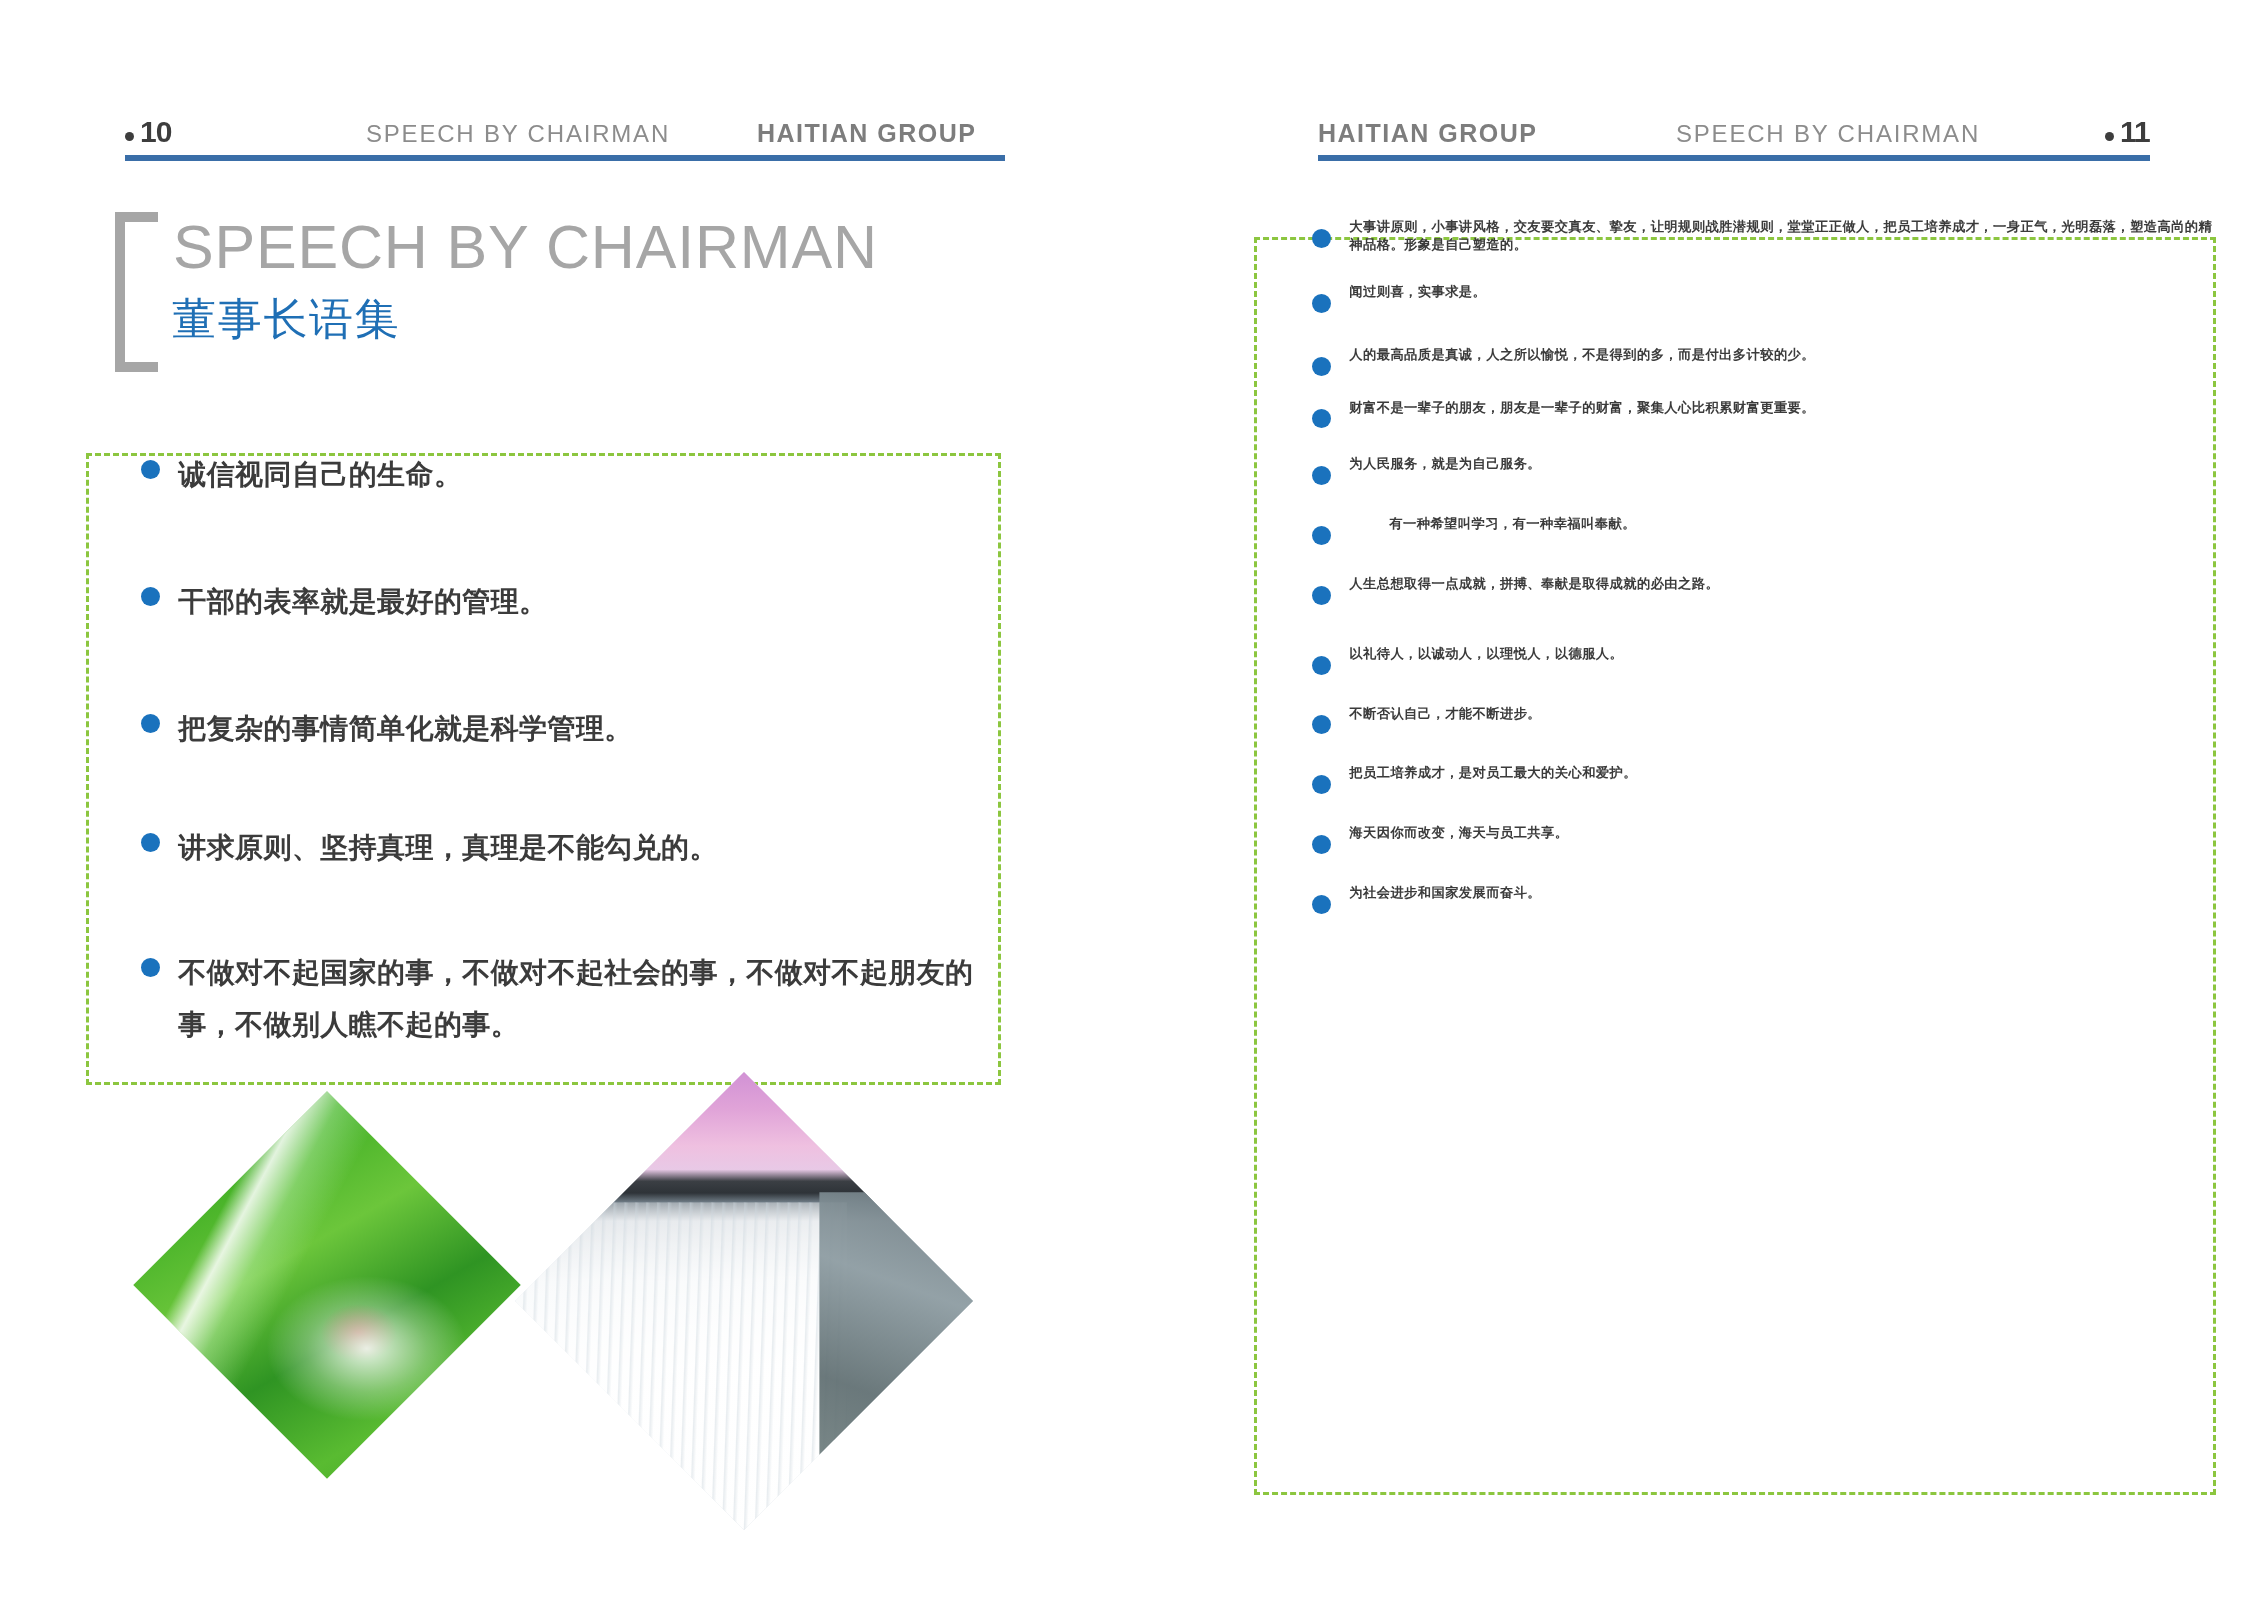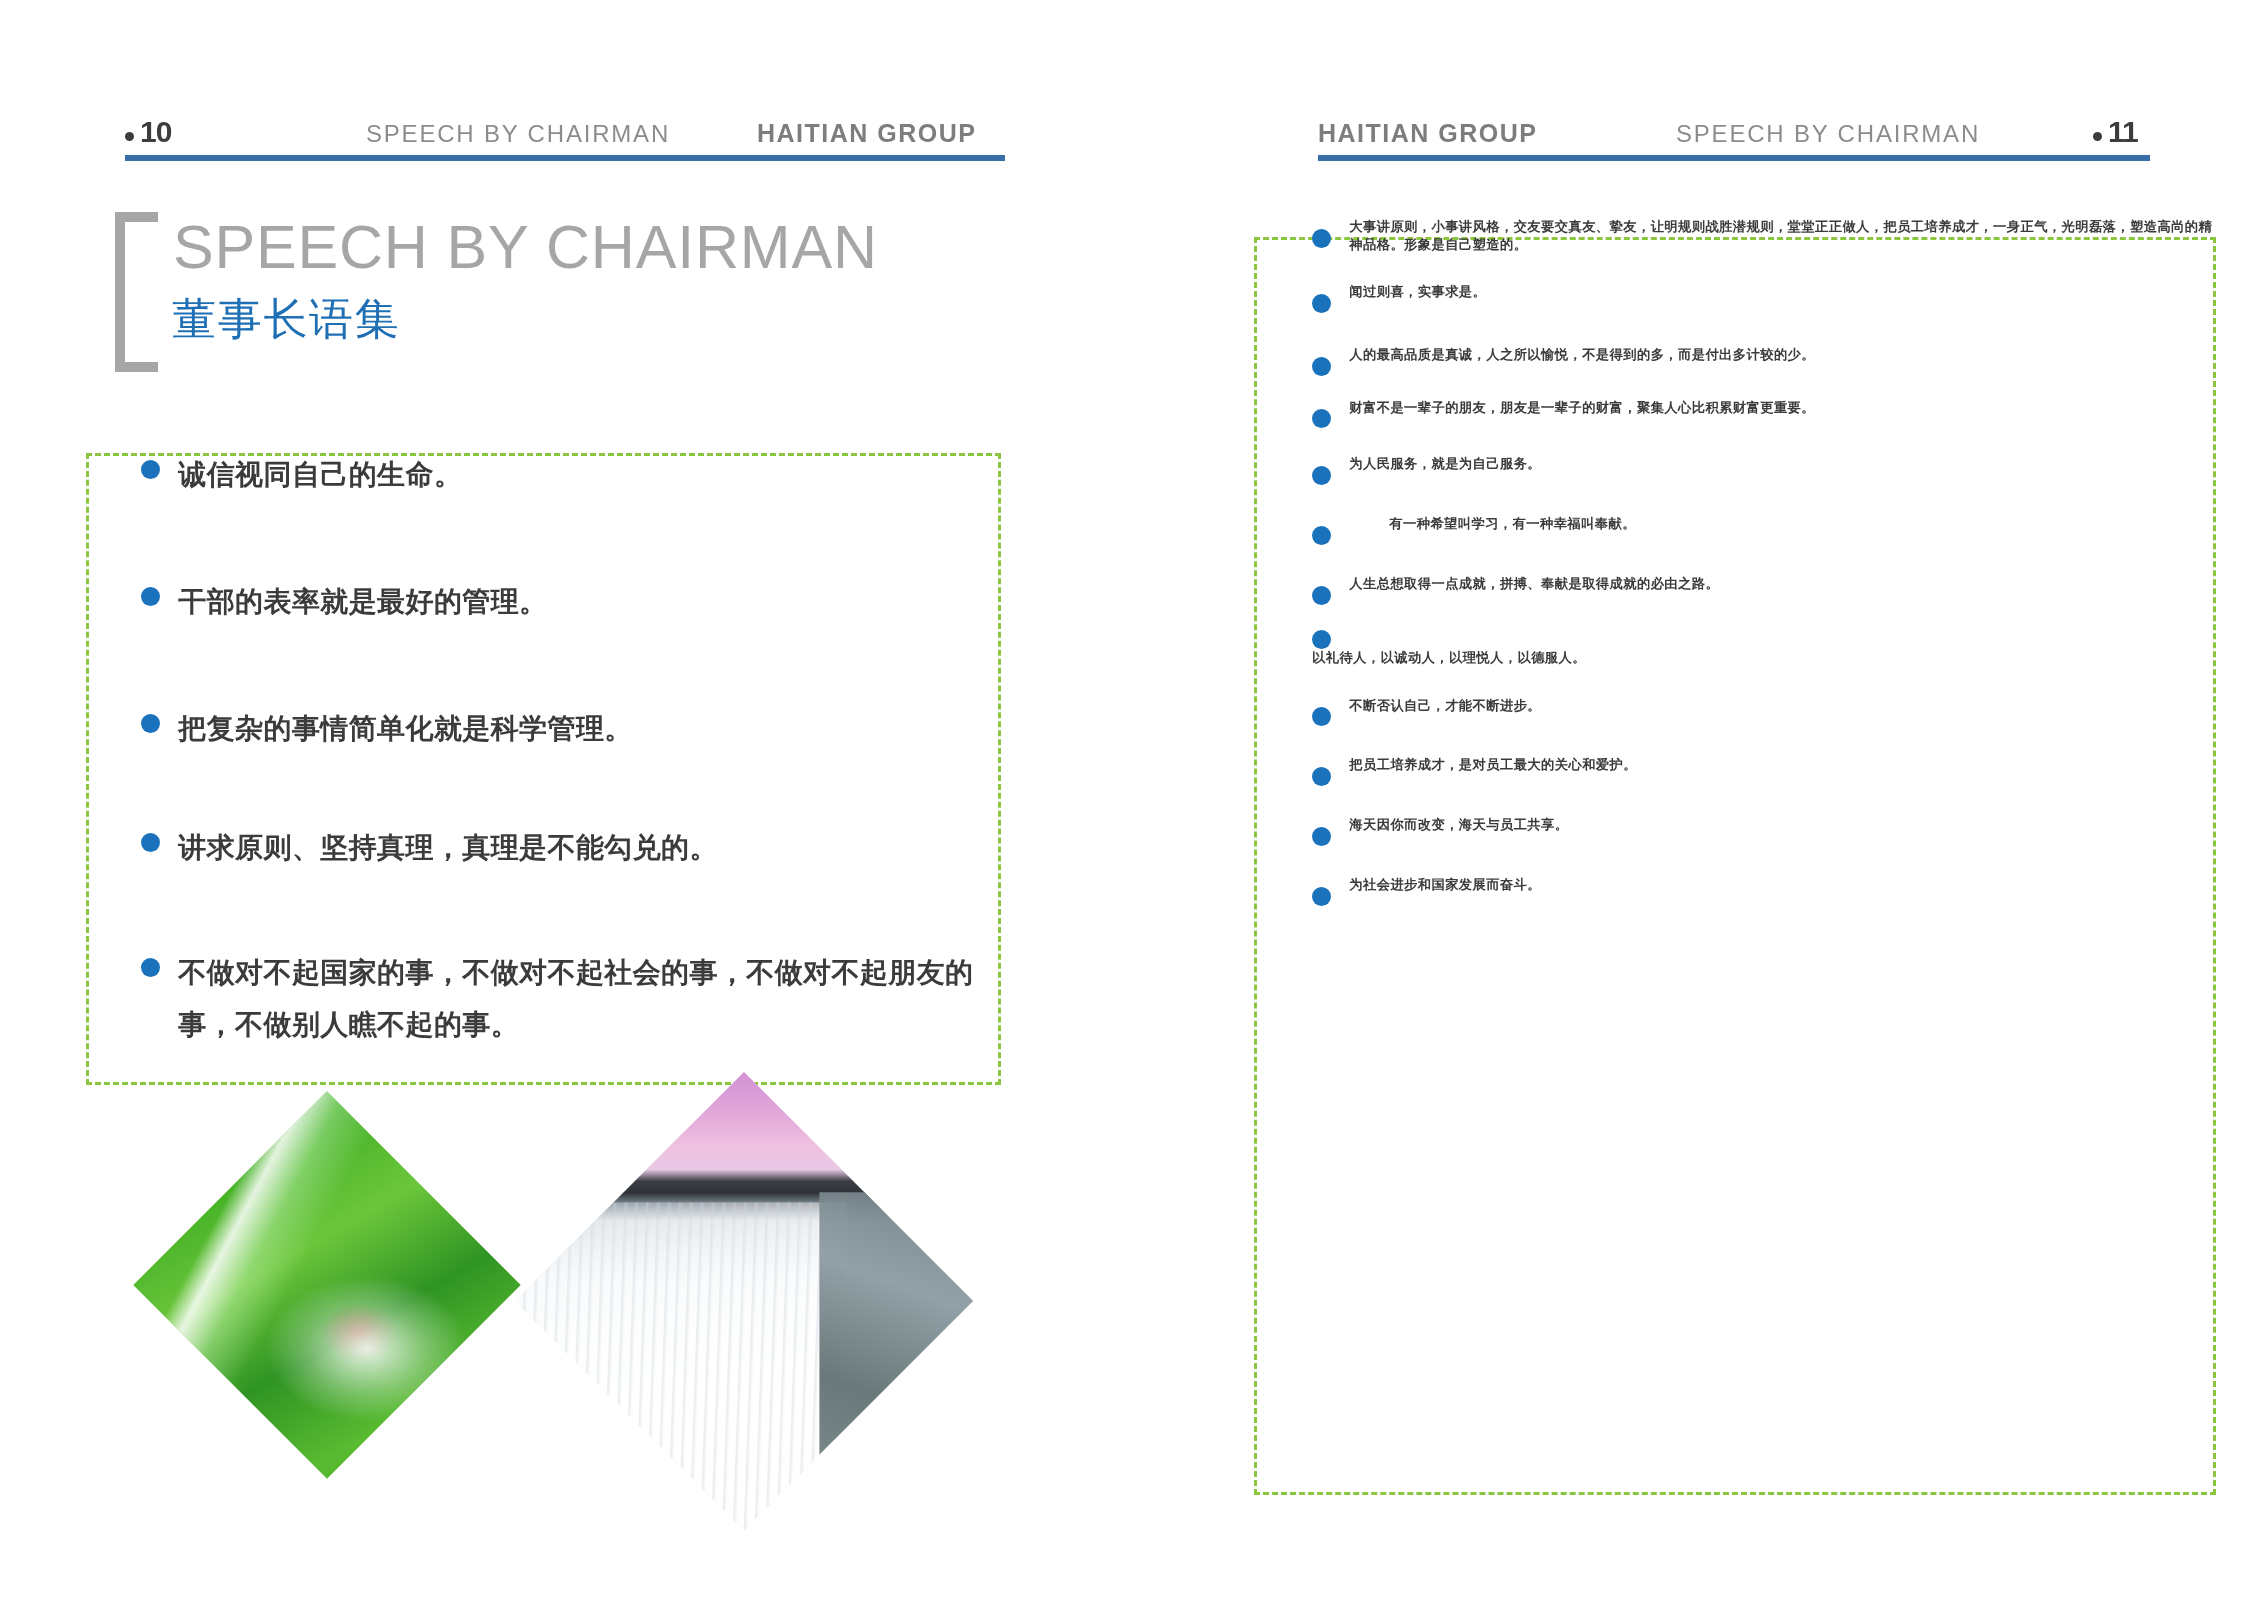--- a/index.html
+++ b/index.html
@@ -62,21 +62,21 @@
     display: inline-block;
     width: 9.1px; height: 9.1px;
     border-radius: 50%;
     background: #3d3d3d;
     vertical-align: middle;
     margin-right: 5.8px;
     position: relative;
     top: 2.5px;
   }
   .pg-left-num  { left: 0; }
-  .pg-right-num { right: 12px; }
+  .pg-right-num { right: 0; }
 
   .hdr-section {
     position: absolute;
     top: 5px;
     font-size: 24px;
     letter-spacing: 1.8px;
     color: #8c8c8c;
     line-height: 37px;
     white-space: nowrap;
   }
@@ -359,21 +359,21 @@
       <div class="bullet" style="margin-top:30px;gap:40px;">
         <span class="dot"></span>
         <span class="txt">有一种希望叫学习，有一种幸福叫奉献。</span>
       </div>
 
       <div class="bullet" style="margin-top:30px;">
         <span class="dot"></span>
         <span class="txt">人生总想取得一点成就，拼搏、奉献是取得成就的必由之路。</span>
       </div>
 
-      <div class="bullet" style="margin-top:14px;flex-direction:column;">
+      <div class="bullet" style="margin-top:40px;">
         <span class="dot"></span>
         <span class="txt">以礼待人，以诚动人，以理悦人，以德服人。</span>
       </div>
 
       <div class="bullet" style="margin-top:30px;">
         <span class="dot"></span>
         <span class="txt">不断否认自己，才能不断进步。</span>
       </div>
 
 

